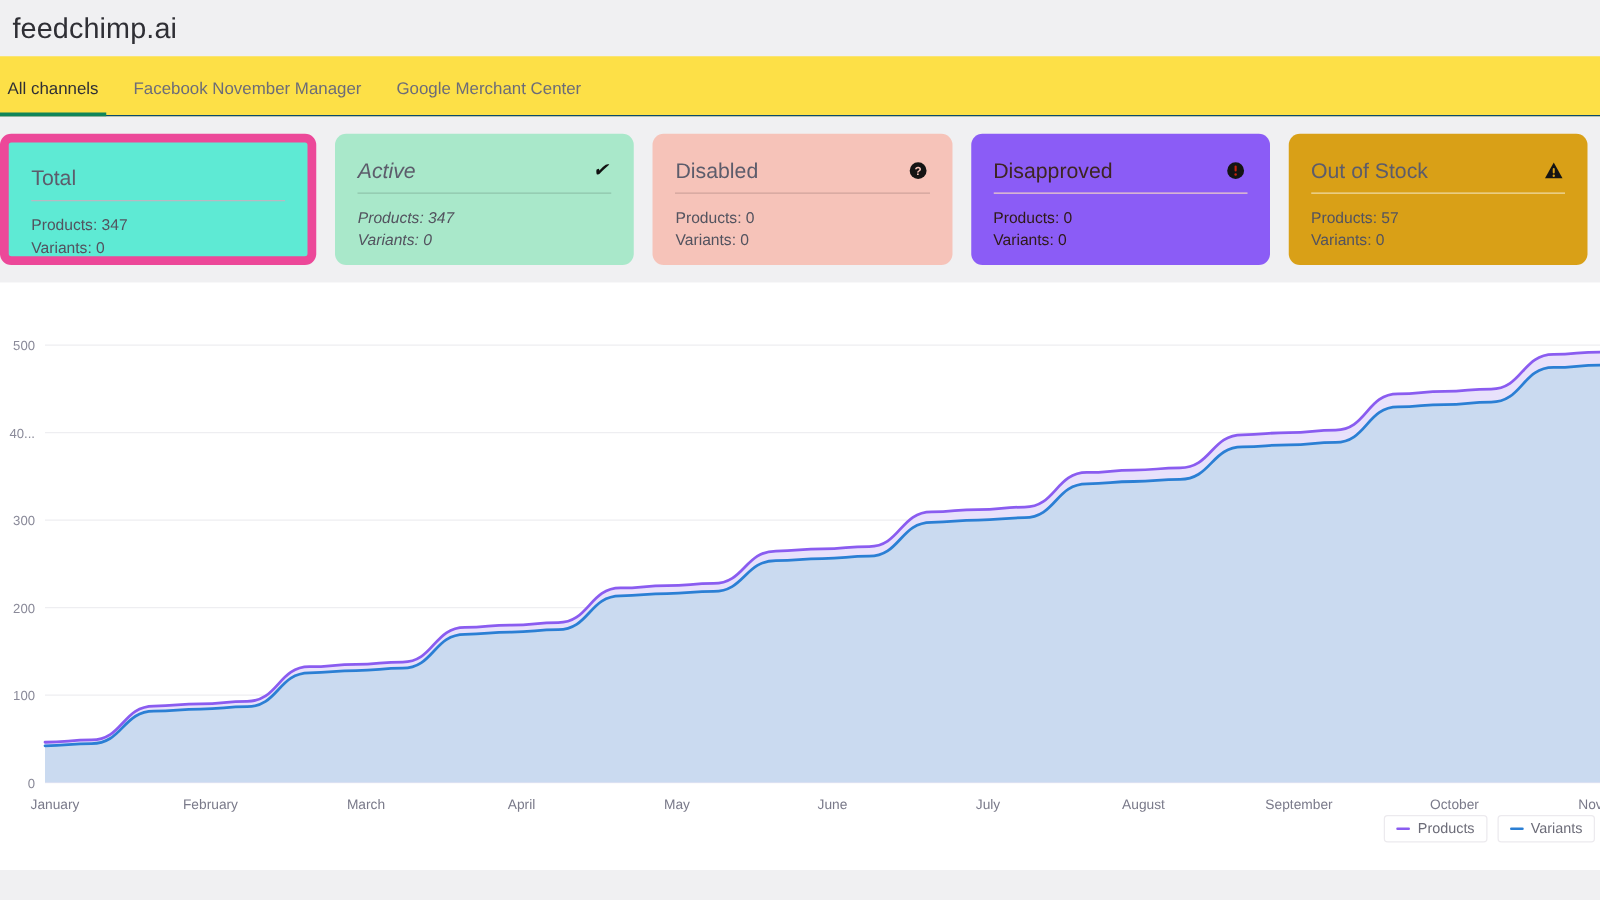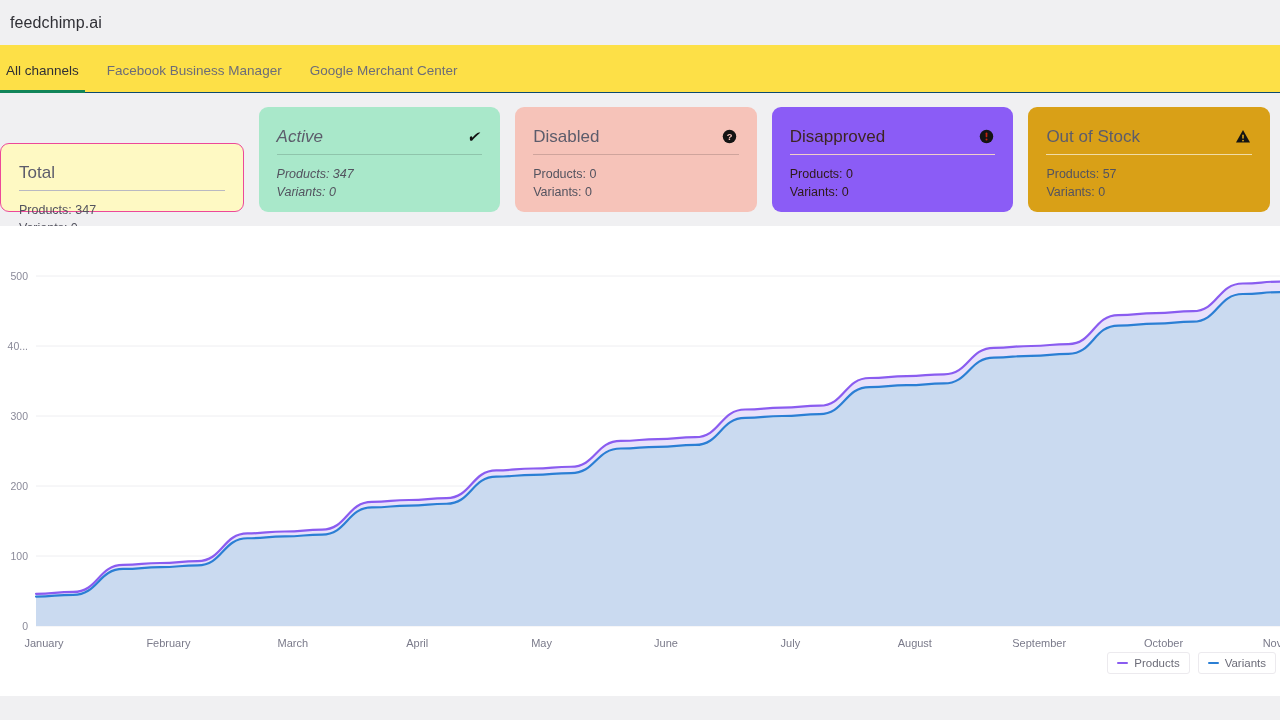--- a/index.html
+++ b/index.html
@@ -12,21 +12,21 @@
 
   
   .topbar {
     height: 45px;
     background: #f0f0f2;
     display: flex;
     align-items: center;
     padding-left: 10px;
   }
   .brand {
-    font-size: 16px;
+    font-size: 23px;
     color: #2f2f35;
     font-weight: 400;
     letter-spacing: .1px;
   }
 
   
   .tabs {
     height: 48px;
     background: #fde047;
     display: flex;
@@ -61,24 +61,23 @@
     height: 133px;
   }
   .card {
     flex: 1 1 0;
     border-radius: 9px;
     padding: 20px 18px 14px 18px;
     min-width: 0;
     position: relative;
   }
   .card.total {
-    background: #fef9c3;
-    border: 1px solid #ec4899;
+    background: #5eead4;
+    border: 7px solid #ec4899;
     margin-left: 0;
-    margin-top: 36px;
   }
   .card.active  { background: #a9e8ca; font-style: italic; }
   .card.disabled{ background: #f6c3b9; }
   .card.disapproved { background: #8b5cf6; }
   .card.outofstock  { background: #d9a017; }
 
   .card-head {
     display: flex;
     align-items: center;
     justify-content: space-between;
@@ -156,21 +155,21 @@
 
 <div class="topbar">
   <span class="brand">feedchimp.ai</span>
 </div>
 
 <nav class="tabs">
   <div class="tab active">
     <span>All channels</span>
   </div>
   <div class="tab">
-    <span>Facebook Business Manager</span>
+    <span>Facebook November Manager</span>
   </div>
   <div class="tab">
     <span>Google Merchant Center</span>
   </div>
 </nav>
 
 <section class="cards">
 
   <div class="card total">
     <div class="card-head">

